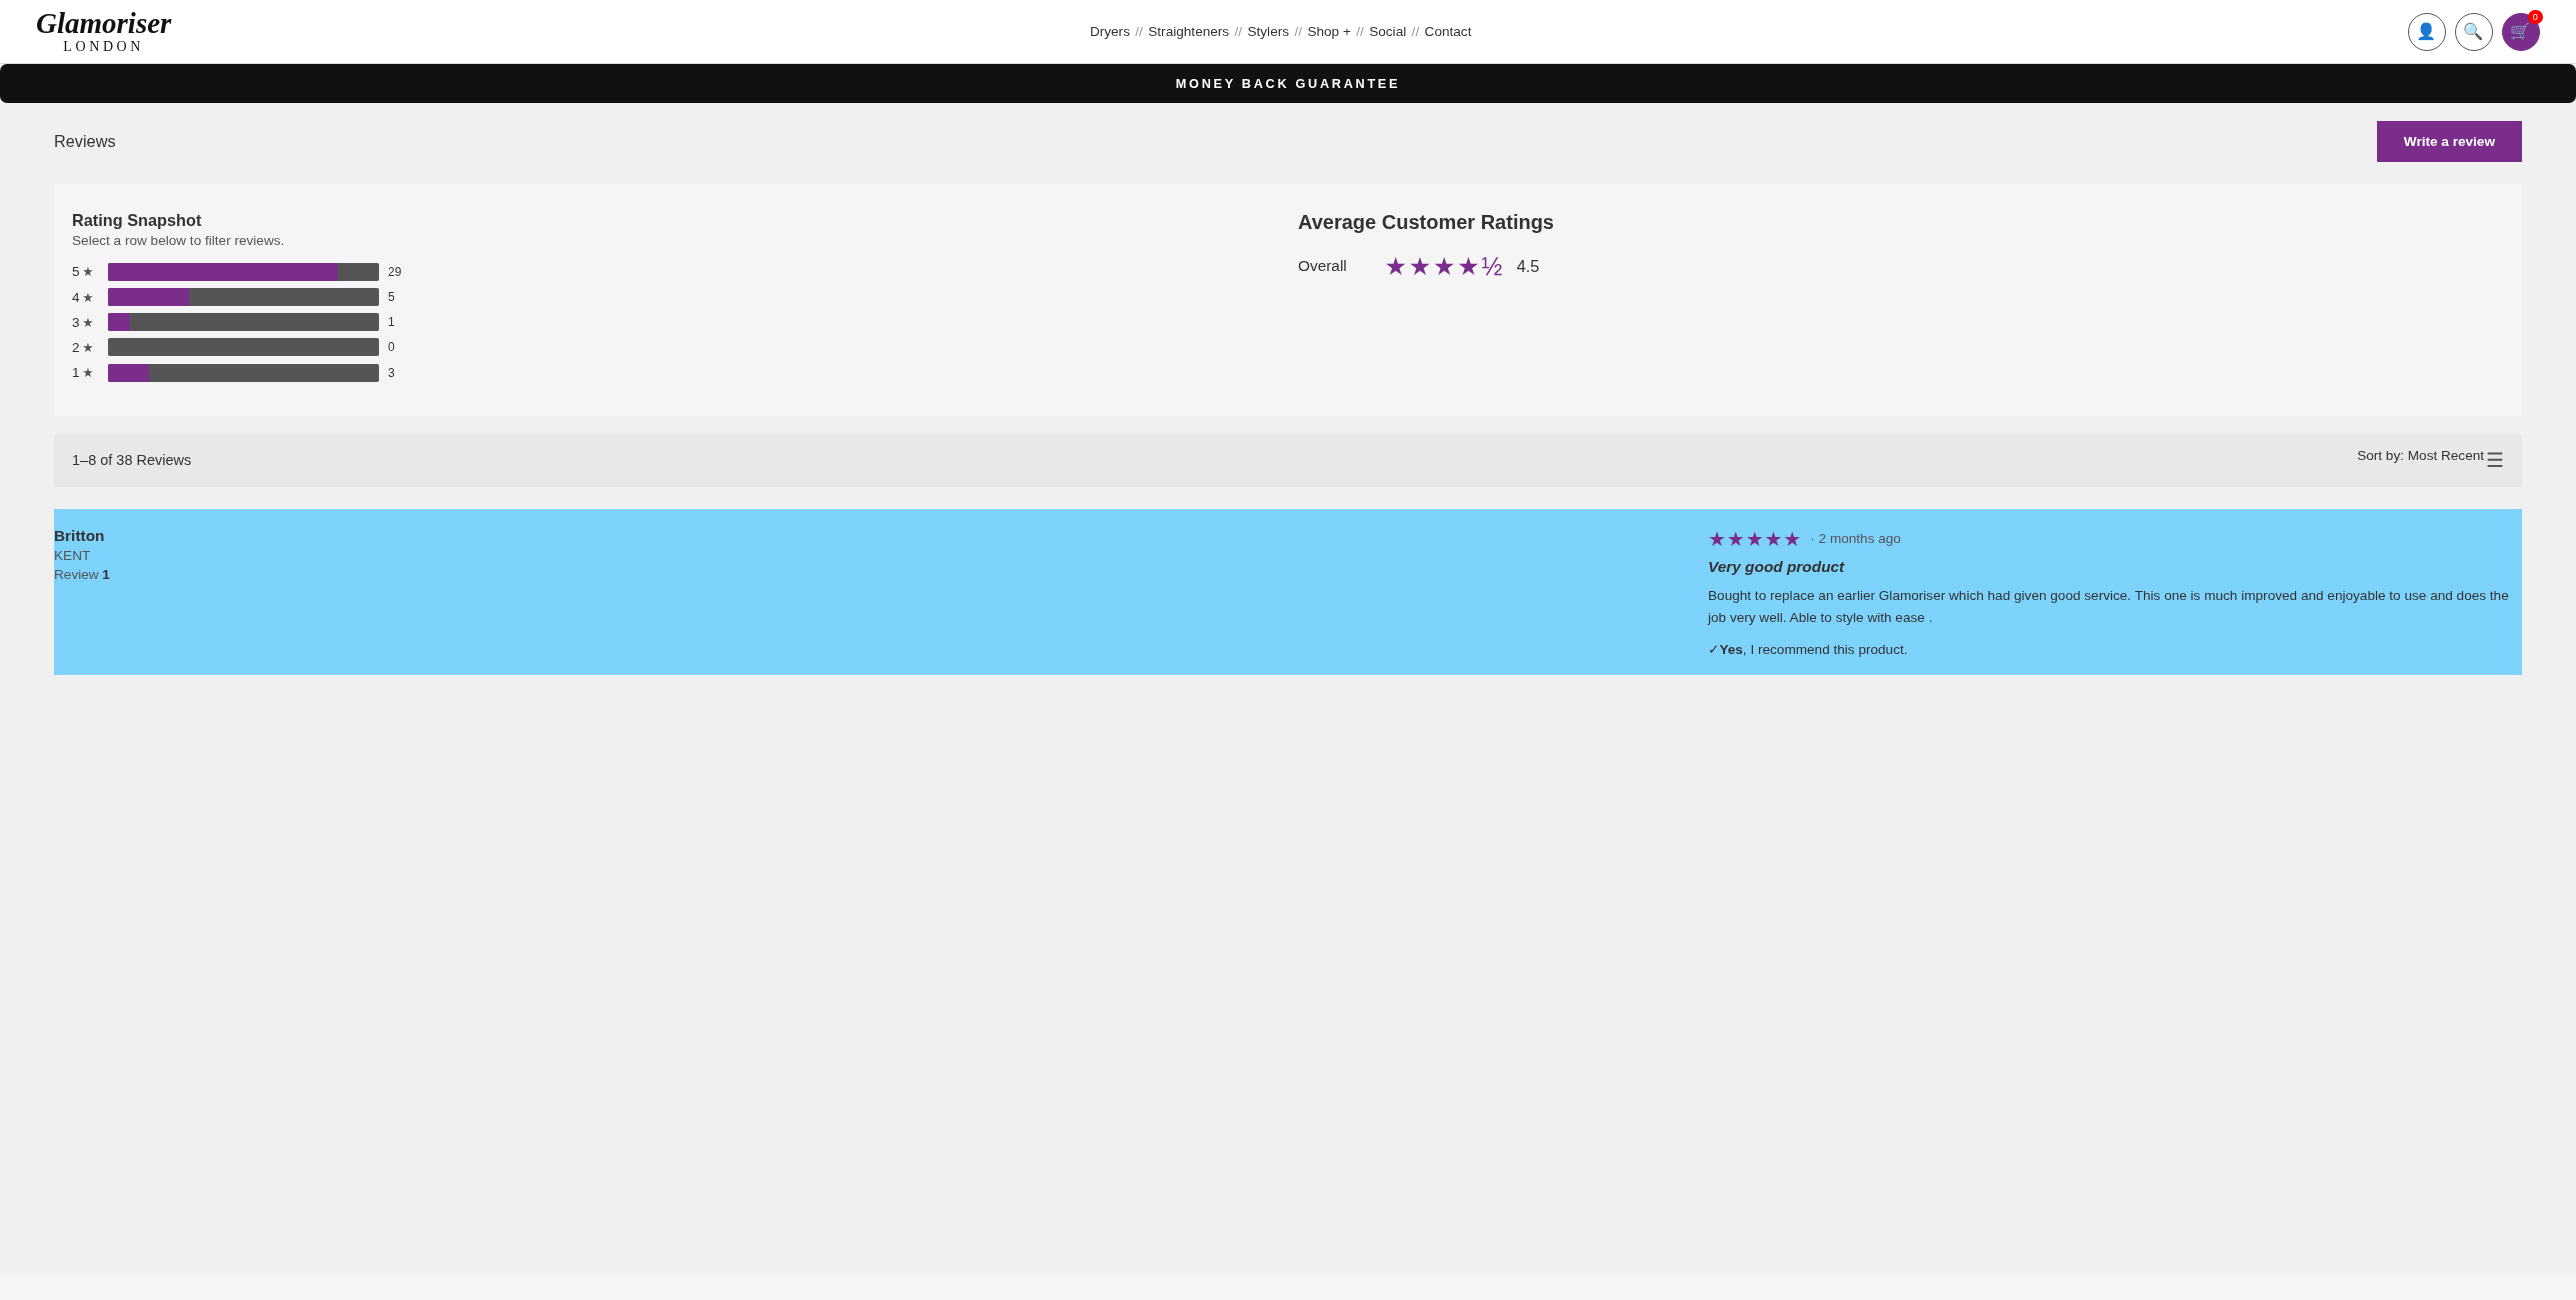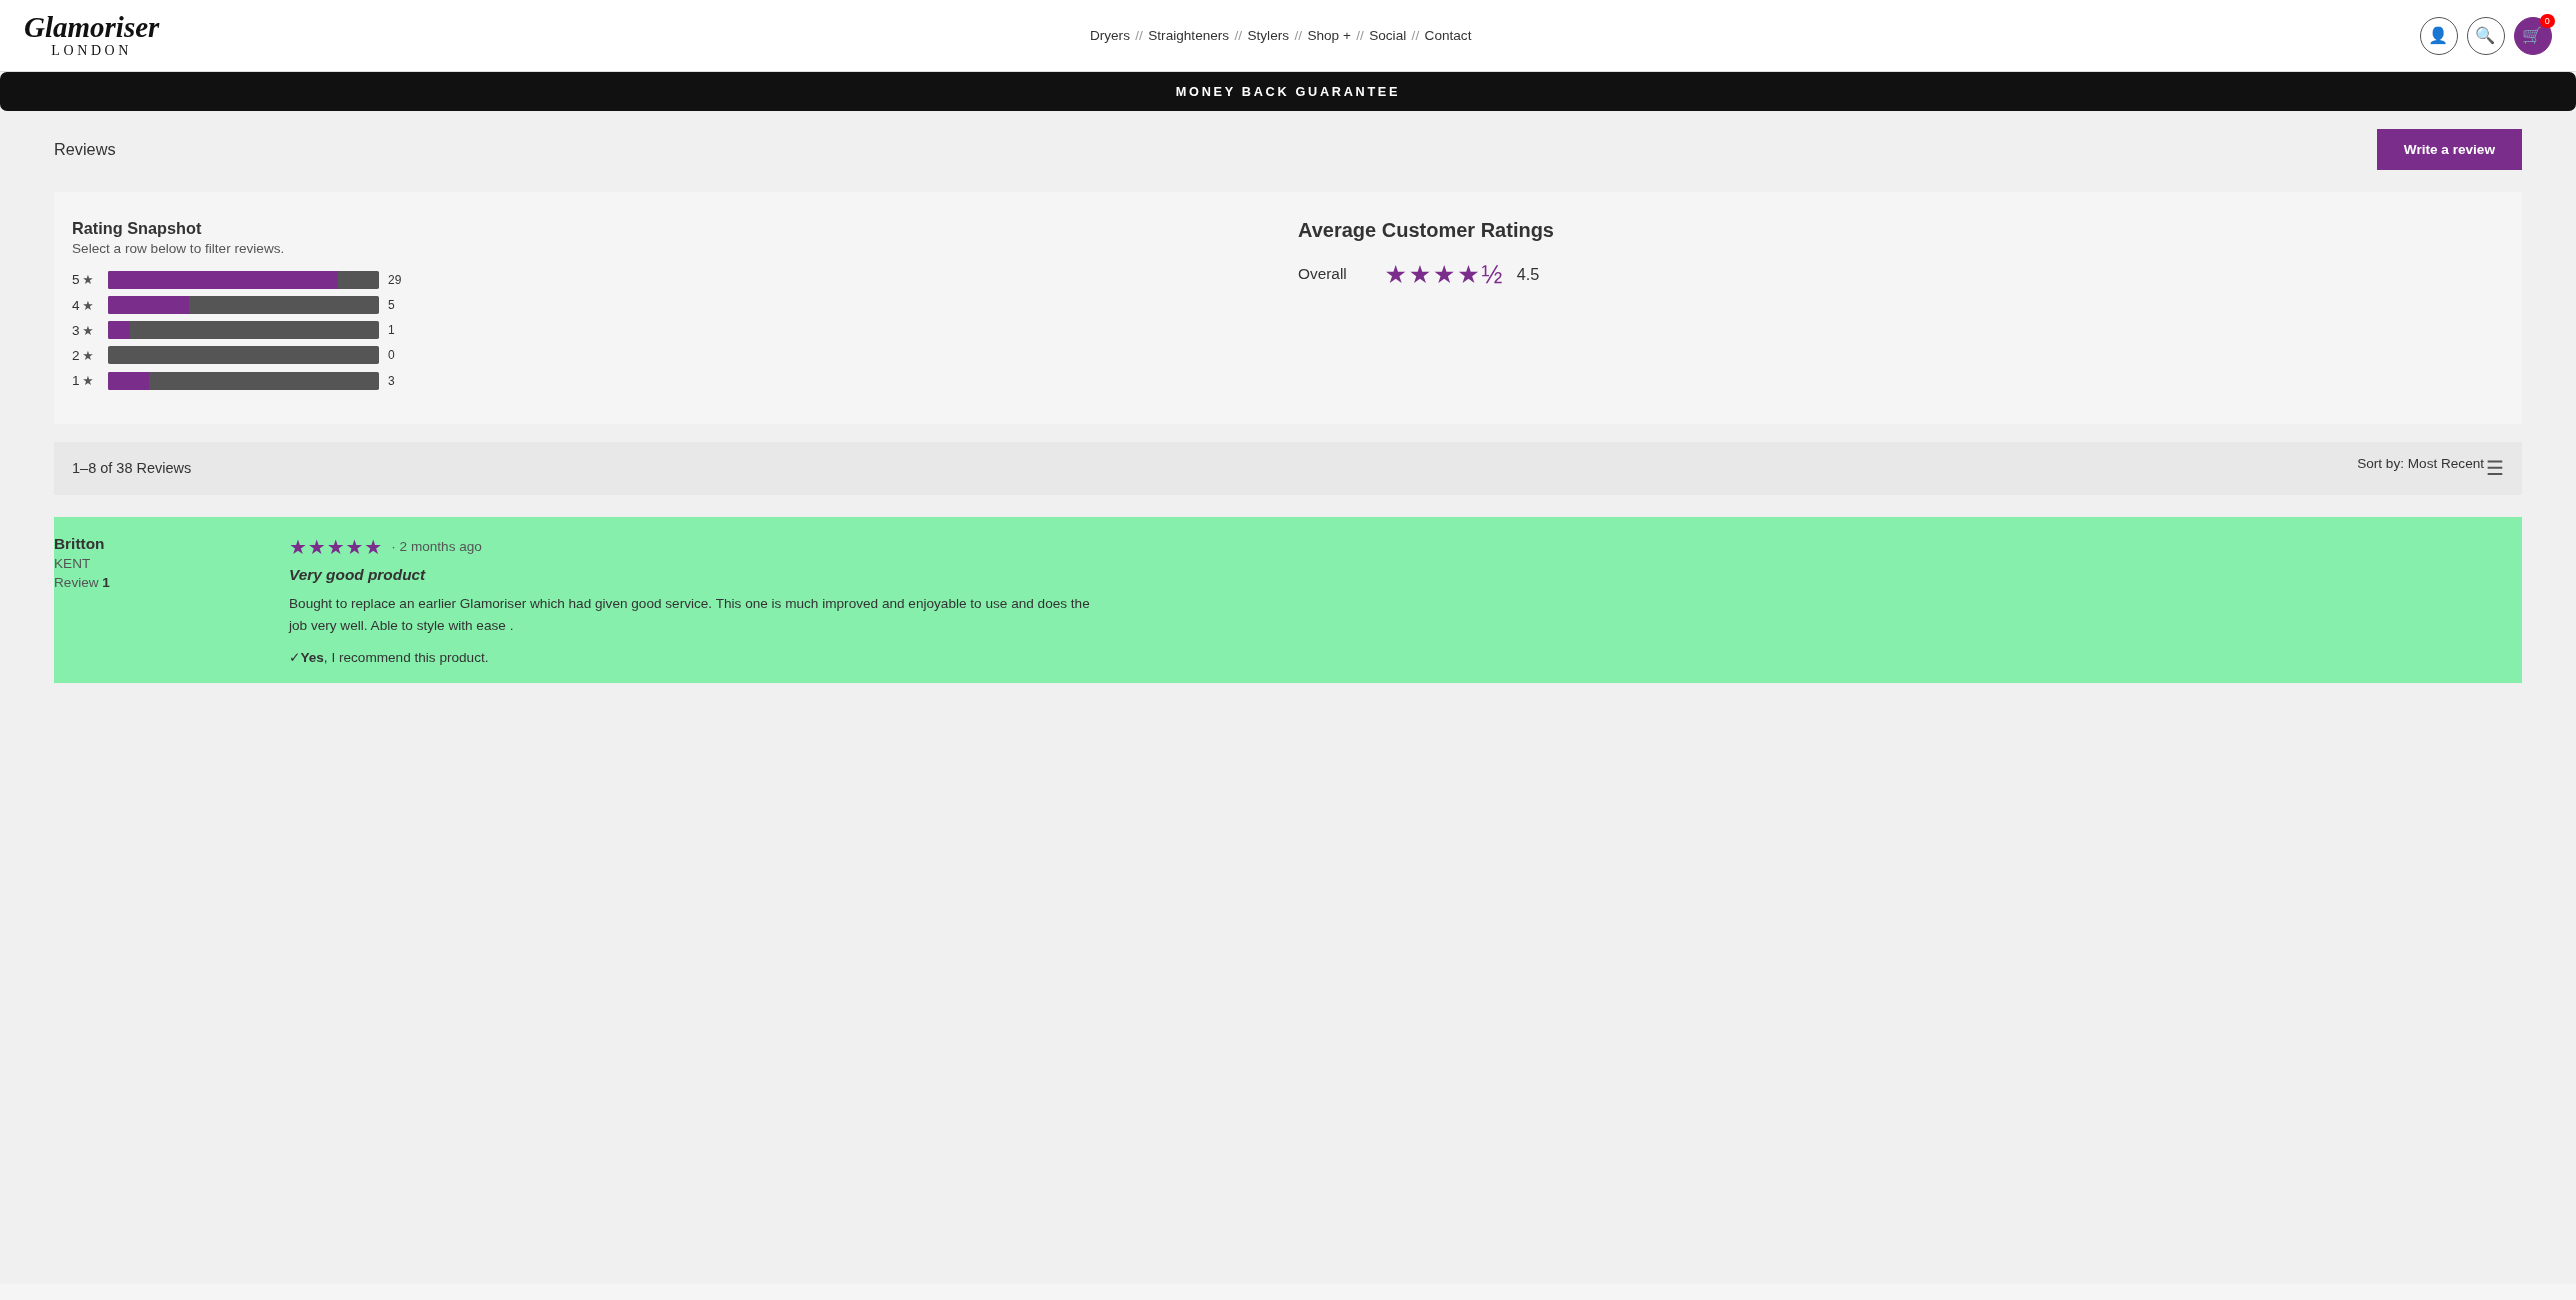--- a/index.html
+++ b/index.html
@@ -5,22 +5,22 @@
     * { margin: 0; padding: 0; box-sizing: border-box; }
     body { font-family: Arial, sans-serif; background: #f5f5f5; color: #333; font-size: 14.5px; }
 
     
     .header {
       background: #fff;
       border-bottom: 0.9px solid #ddd;
       display: flex;
       align-items: center;
       justify-content: space-between;
-      padding: 0 24px;
-      height: 72px;
+      padding: 0 36px;
+      height: 64px;
     }
     .logo {
       font-family: Georgia, serif;
       font-size: 29px;
       font-style: italic;
       font-weight: bold;
       color: #111;
       line-height: 1;
     }
     .logo-sub {
@@ -237,21 +237,22 @@
       font-size: 20px;
       color: #555;
       cursor: pointer;
     }
 
     
     .review-item {
       display: flex;
       gap: 36px;
       padding: 18px 0;
-      background: #86efac;
+      background: #7dd3fc;
+      justify-content: space-between;
     }
     .reviewer-info {
       min-width: 199px;
     }
     .reviewer-name {
       font-size: 15.4px;
       font-weight: bold;
       margin-bottom: 3.6px;
     }
     .reviewer-location {

